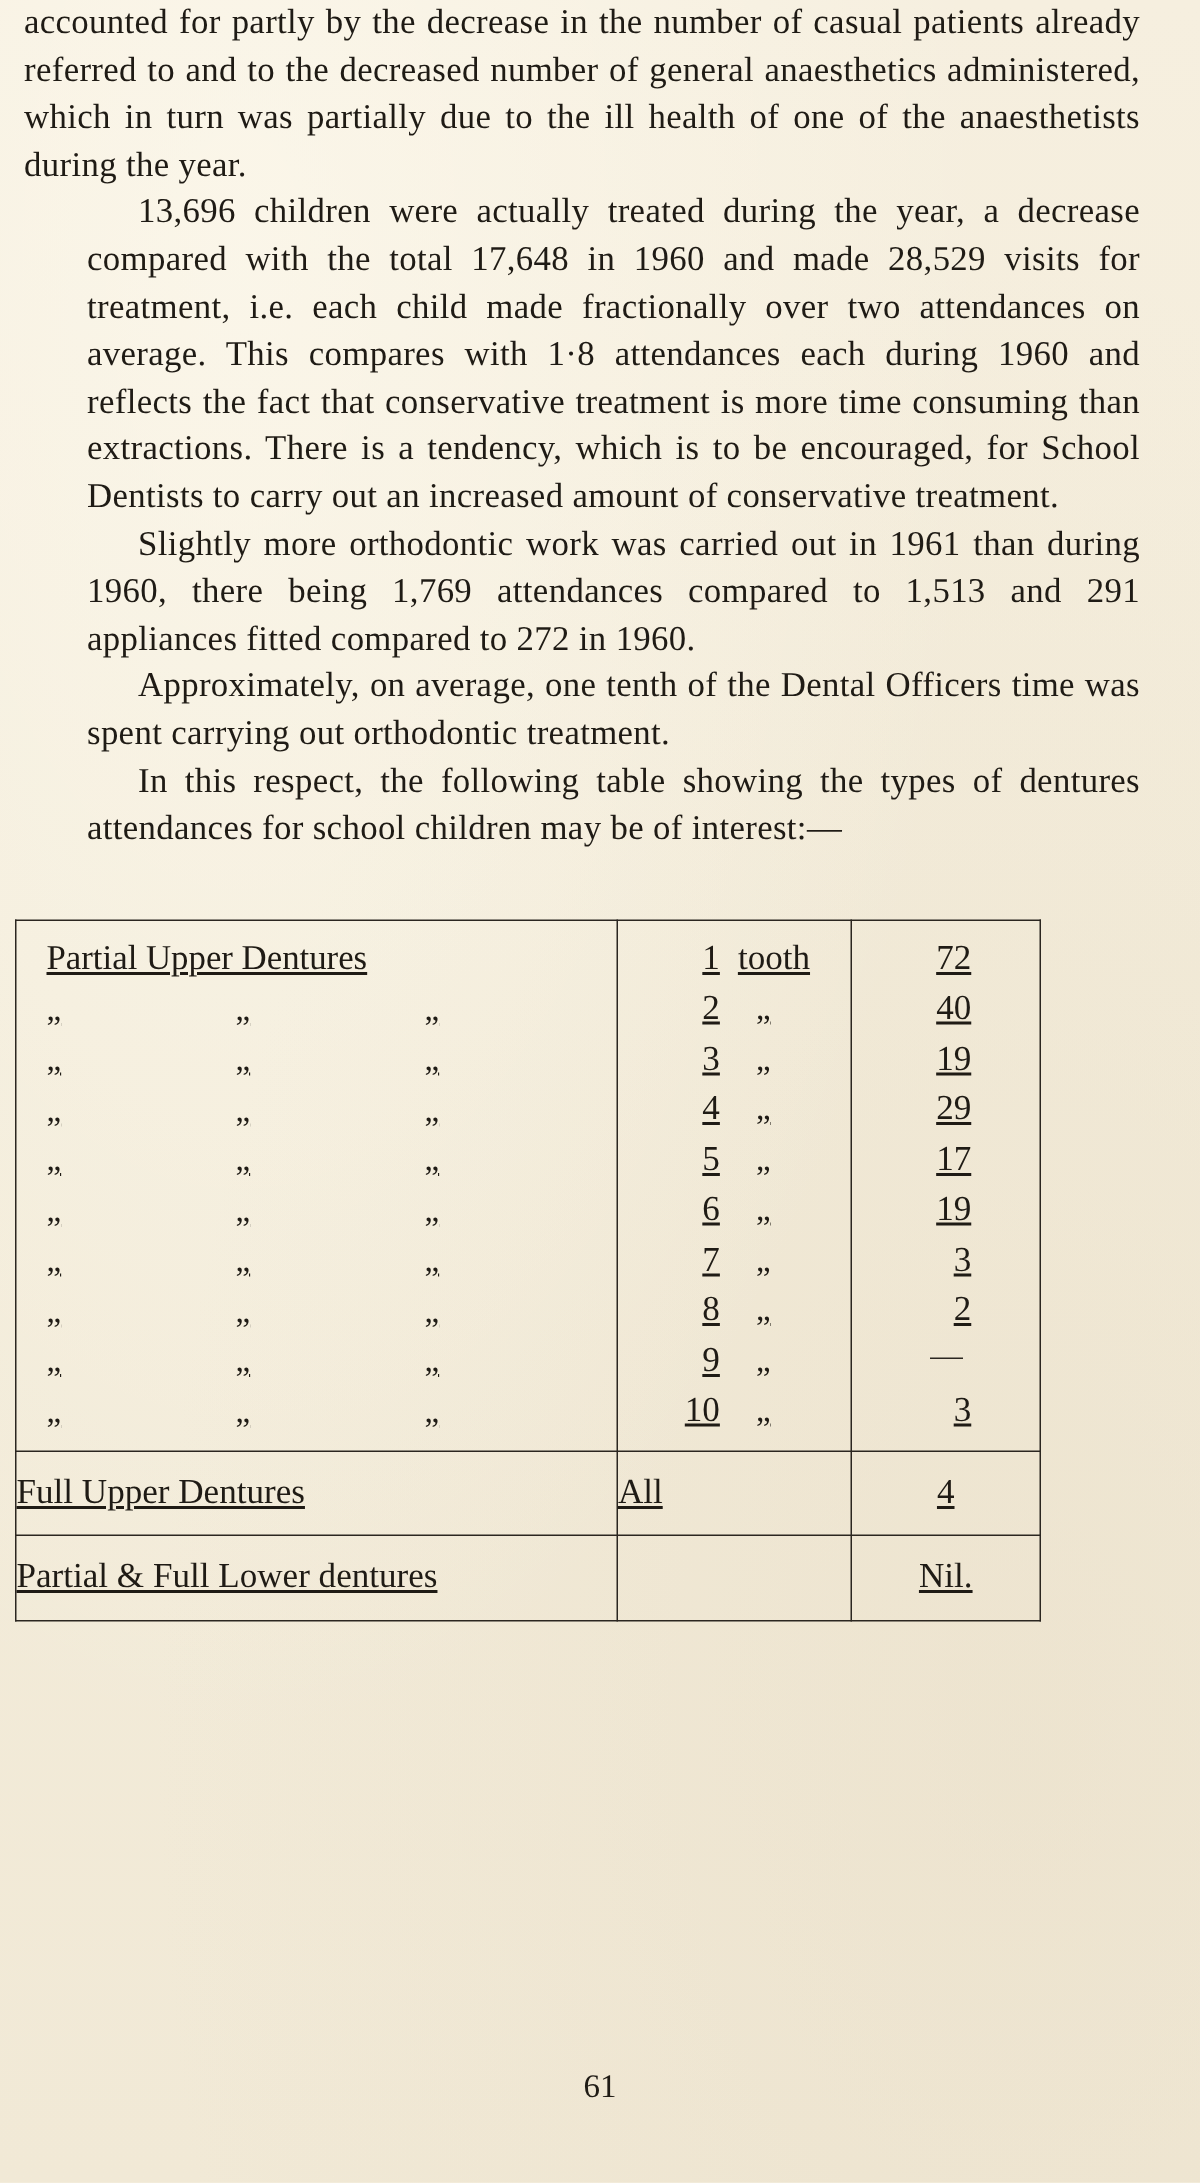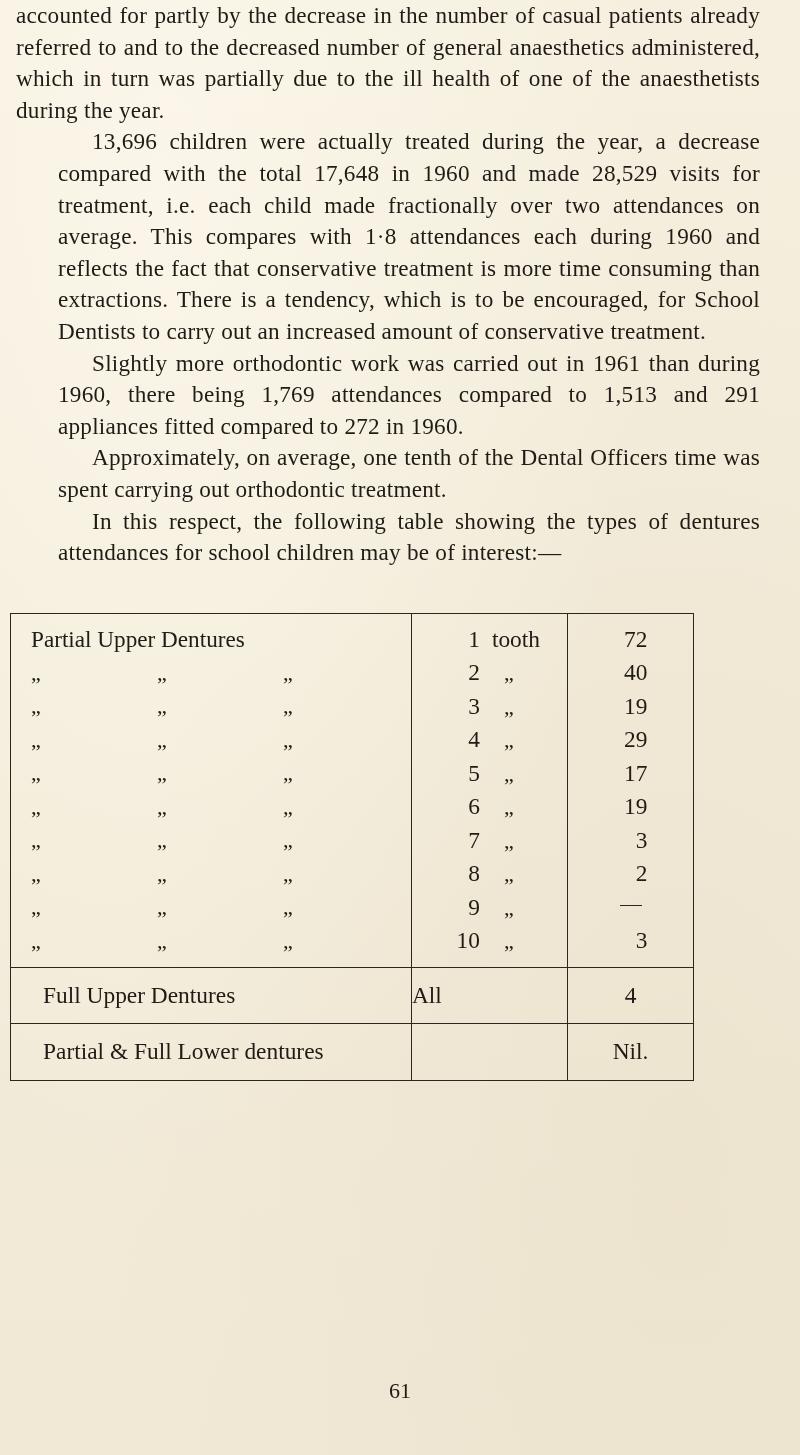--- a/index.html
+++ b/index.html
@@ -52,20 +52,21 @@
   .para-3 { margin-top: 27px; }
   .para-4 { margin-top: 27px; }
   .para-5 { margin-top: 26px; }
   .para-6 { margin-top: 27px; }
 
   
   .table-wrap {
     margin-top: 44px;
     width: 684px;
     margin-left: -6px;
+    text-decoration: underline;
   }
 
   table.dentures {
     border-collapse: collapse;
     width: 100%;
     font-size: 23.2px;
     line-height: 1;
   }
 
   table.dentures td {
@@ -78,21 +79,20 @@
   .col-mid  { width: 156px; }
   .col-cnt  { width: 128px; }
 
   .cell-pad {
     padding: 9px 0 9px 0;
   }
 
   .desc-main {
     padding-left: 20px;
     font-size: 23.4px;
-    margin-left: 32px;
   }
 
   
   .stack {
     display: flex;
     flex-direction: column;
   }
 
   .stack .line {
     height: 33.5px;

